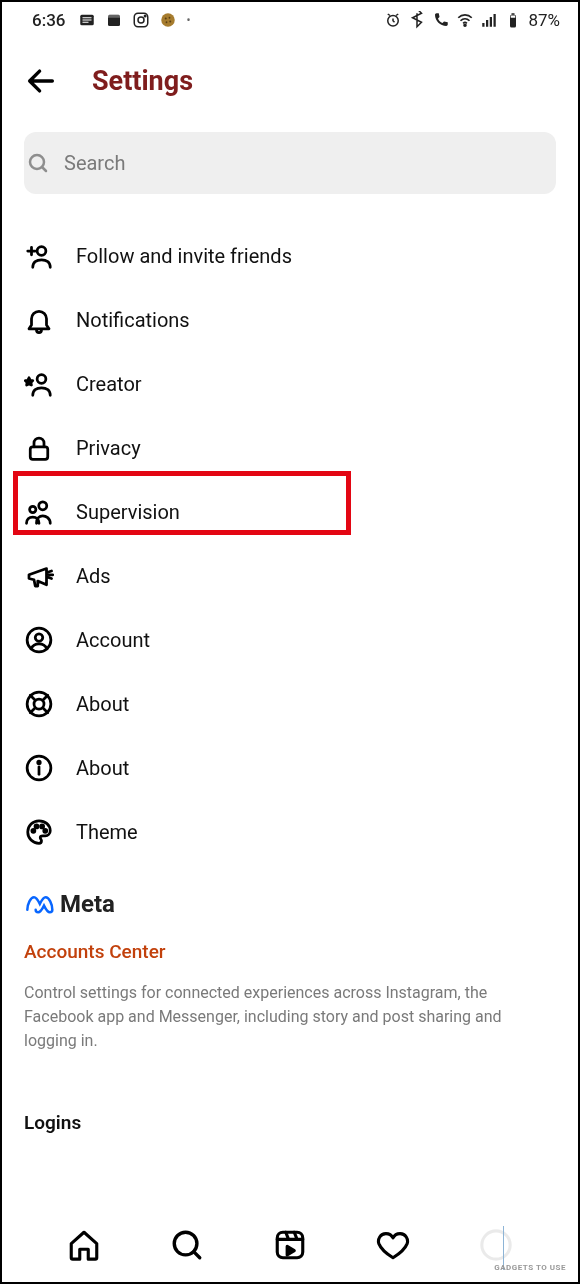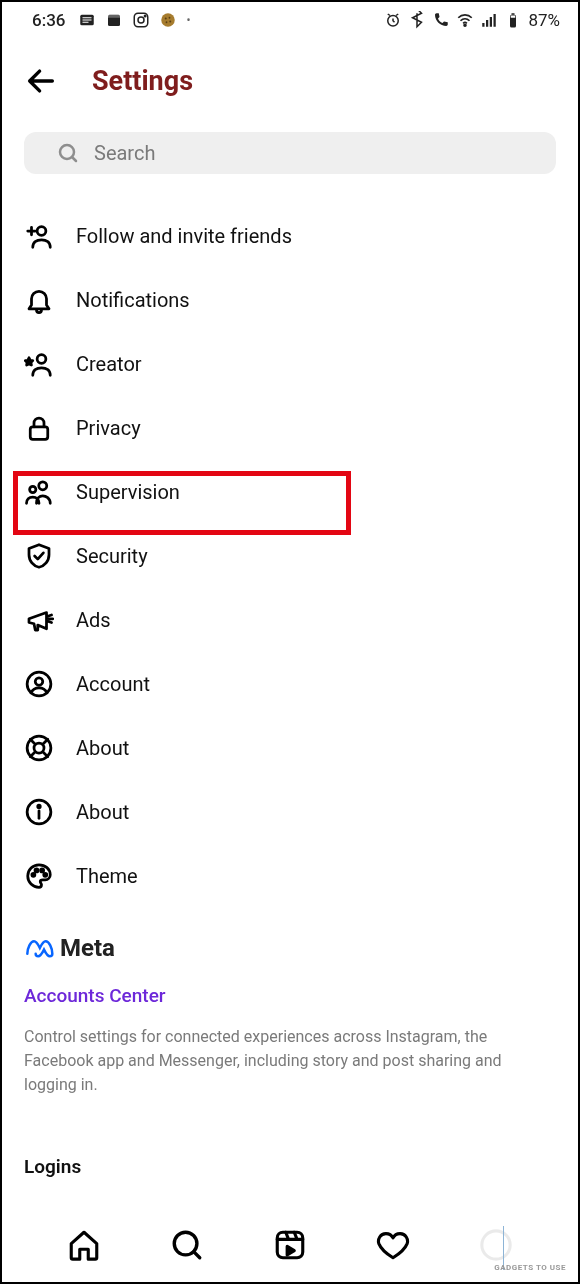--- a/index.html
+++ b/index.html
@@ -5,33 +5,33 @@
   * { margin: 0; padding: 0; box-sizing: border-box; font-family: -apple-system, BlinkMacSystemFont, "Segoe UI", Roboto, Helvetica, Arial, sans-serif; }
   body { width: 580px; height: 1284px; background: #fff; border: 2px solid #000; position: relative; overflow: hidden; }
   .status-bar { display:flex; justify-content:space-between; align-items:center; padding: 8px 18px 4px 30px; font-size:17px; color:#222;text-align:right; }
   .status-left { display:flex; align-items:center; gap:9px; }
   .status-left .time { font-weight:500; margin-right:4px; }
   .status-right { display:flex; align-items:center; gap:6px; }
   .status-icon { width:18px; height:18px; display:inline-flex; align-items:center; justify-content:center; }
   .header { display:flex; align-items:center; padding: 30px 22px 24px 22px; gap:34px; }
   .back-arrow { width:34px; height:34px; }
   .title { font-size:27px; font-weight:700; color:#7f1d1d; }
-  .search-bar { margin: 10px 22px 30px 22px; background:#efefef; border-radius:12px; height:42px; display:flex; align-items:center; padding:0 32px; gap:14px; }
+  .search-bar { margin: 10px 22px 30px 22px; background:#efefef; border-radius:12px; height:62px; display:flex; align-items:center; padding:0 2px; gap:14px; }
   .search-icon { width:24px; height:24px; color:#8e8e8e; }
   .search-input { border:none; background:transparent; font-size:20px; color:#555; outline:none; flex:1; }
   .search-input::placeholder { color:#7a7a7a; }
   .menu { padding: 0 22px; }
   .menu-item { display:flex; align-items:center; gap:22px; height:64px; cursor:pointer; }
   .menu-icon { width:30px; height:30px; display:flex; align-items:center; justify-content:center; flex:0 0 30px; }
   .menu-label { font-size:20px; color:#111; }
   .highlight-box { position:absolute; left:11px; top:469px; width:338px; height:64px; border:5px solid #e30613; pointer-events:none; }
   .meta-section { padding: 26px 22px 0 22px; }
   .meta-logo { display:flex; align-items:center; gap:6px; font-size:24px; font-weight:700; color:#222; }
   .meta-logo svg { width:30px; height:20px; }
-  .accounts-link { color:#6d28d9; font-size:19px; font-weight:500; margin-top:22px; display:block; }
+  .accounts-link { color:#c2410c; font-size:19px; font-weight:500; margin-top:22px; display:block; }
   .meta-desc { color:#7a7a7a; font-size:16px; line-height:1.5; margin-top:18px; }
   .logins-title { font-size:19px; font-weight:600; color:#111; margin-top:58px; }
   .bottom-nav { position:absolute; bottom:0; left:0; right:0; height:74px; display:flex; align-items:center; justify-content:space-around; background:#fff; padding:0 30px; }
   .nav-btn { width:34px; height:34px; display:flex; align-items:center; justify-content:center; }
   .watermark { position:absolute; right:12px; bottom:10px; font-size:8px; letter-spacing:0.5px; color:#999; font-weight:700; }
   .bt-line { position:absolute; right:74px; bottom:12px; width:1px; height:44px; background:#8db4d6; }
 </style>
 </head>
 <body>
 
@@ -175,29 +175,20 @@
     <span class="menu-icon">
       <svg viewBox="0 0 24 24" fill="none" stroke="#000" stroke-width="2.2" stroke-linecap="round" stroke-linejoin="round">
           <circle cx="15" cy="7" r="3.2"></circle>
           <circle cx="7" cy="10" r="2.5"></circle>
           <path d="M2 21c0-3 2-5 5-5s5 2 5 5M10 21c0-4 2.5-6 5-6s6 2 6 6"></path>
         </svg>
     </span>
     <span class="menu-label">Supervision</span>
   </div>
 
-  <div class="menu-item">
-    <span class="menu-icon">
-      <svg viewBox="0 0 24 24" fill="none" stroke="#000" stroke-width="2.2" stroke-linecap="round" stroke-linejoin="round">
-          <path d="M12 3l8 3v5c0 5-3.5 9-8 10-4.5-1-8-5-8-10V6z"></path>
-          <path d="M8.5 12l2.5 2.5 4.5-5"></path>
-        </svg>
-    </span>
-    <span class="menu-label">Security</span>
-  </div>
 
   <div class="menu-item">
     <span class="menu-icon">
       <svg viewBox="0 0 24 24" fill="none" stroke="#000" stroke-width="2.2" stroke-linecap="round" stroke-linejoin="round">
           <path d="M4 11v3l4 1 1 5h2l0-4 7 3V6L4 11zM19 9l3-1M19 13l3 1M20 11h3"></path>
         </svg>
     </span>
     <span class="menu-label">Ads</span>
   </div>
 

